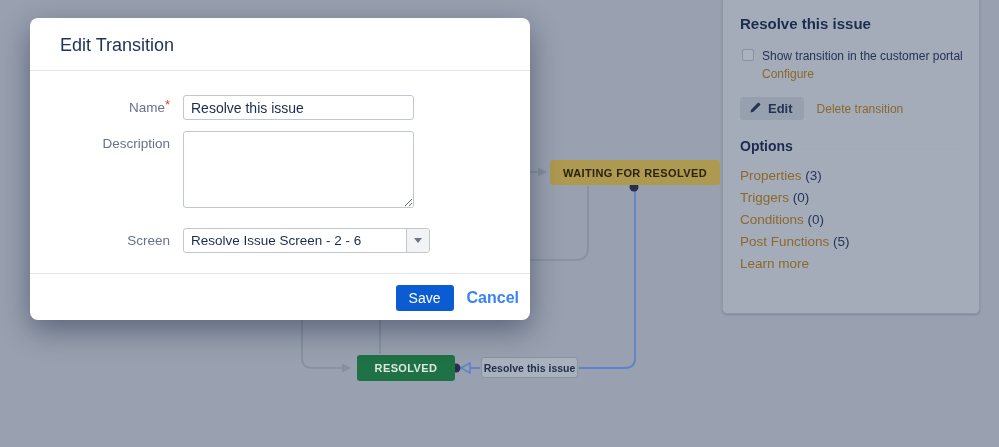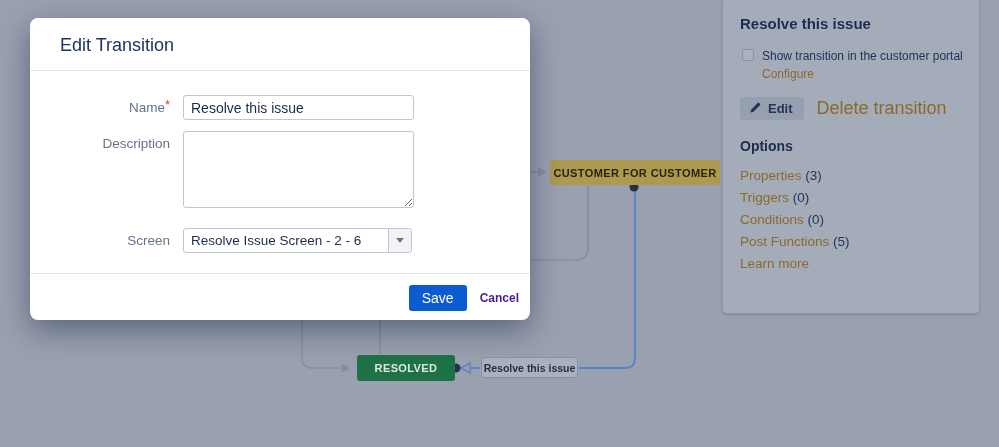--- a/index.html
+++ b/index.html
@@ -24,21 +24,21 @@
   .side-panel h2 { font-size:15px; font-weight:bold; color:#1d2b4e; margin-bottom:15px; }
   .cb-row { display:flex; align-items:flex-start; font-size:12px; line-height:18px;justify-content:flex-end; }
   .cb-box { width:12px; height:12px; margin:2px 8px 0 2px; flex:none; background:#aab2bf;
     border:1px solid #8a92a2; border-radius:2px; }
   .cb-text { width:204px; color:#243255; }
   a.panel-link { color:#8c682c; text-decoration:none; cursor:pointer; }
   .panel-btn-row { display:flex; align-items:center; margin:14px 0 18px 0; }
   .edit-btn { display:inline-flex; gap:6px; background:#97a0af; border-radius:3px;
     padding:4px 11px 4px 9px; font-size:13px; font-weight:bold; color:#243255; cursor:pointer; }
   .edit-btn svg { display:block; }
-  .delete-link { margin-left:13px; font-size:18px; }
+  .delete-link { margin-left:13px; font-size:12px; }
   .options-head { display:flex; align-items:center; gap:8px; margin-bottom:11px; }
   .options-head b { font-size:14px; color:#1d2b4e; }
   .options-head .rule { flex:1; height:1px; background:#a6aebc; }
   .opt-row { font-size:13.5px; line-height:22px; }
   .opt-row .count { color:#26345a; }
 
   
   .modal { position:absolute; z-index:10; left:30px; top:18px; width:500px; height:302px;
     background:#ffffff; border-radius:8px; box-shadow:0 10px 30px rgba(15,25,55,.45);
     display:flex; flex-direction:column; }
@@ -47,32 +47,32 @@
   .modal-body { padding:24px 0 0 0; flex:1; }
   .form-row { display:flex; margin-bottom:11px; }
   .form-row.screen-row { margin-top:16px; }
   .form-label { width:140px; flex:none; text-align:right; padding-top:5px; font-size:13.5px; color:#66718a; }
   .req { color:#e0432b; font-size:13px; vertical-align:top; line-height:10px; }
   .form-ctl { margin-left:13px; }
   .text-input { width:231px; height:25px; border:1px solid #c1c7d0; border-radius:3px; padding:0 7px;
     font-family:"Liberation Sans", sans-serif; font-size:14px; color:#1b2b4d; background:#fff; }
   .textarea { width:231px; height:77px; border:1px solid #c1c7d0; border-radius:3px; padding:4px 7px;
     font-family:"Liberation Sans", sans-serif; font-size:14px; color:#1b2b4d; resize:both; }
-  .select { width:229px; height:25px; border:1px solid #c1c7d0; border-radius:3px; display:flex;
+  .select { width:247px; height:25px; border:1px solid #c1c7d0; border-radius:3px; display:flex;
     align-items:center; background:#fff; cursor:pointer; }
   .select .sel-text { flex:1; padding:0 7px; font-size:13.5px; color:#1b2b4d; white-space:nowrap; overflow:hidden; }
   .select .sel-btn { width:23px; height:100%; flex:none; border-left:1px solid #c1c7d0; background:#f2f3f4;
     border-radius:0 3px 3px 0; display:flex; align-items:center; justify-content:center; }
   .caret { width:0; height:0; border-left:4px solid transparent; border-right:4px solid transparent;
     border-top:5px solid #6b778c; }
   .modal-footer { border-top:1px solid #e2e4e8; padding:11px 11px 0 0; height:47px;
     display:flex; justify-content:flex-end; align-items:flex-start; gap:13px; }
   .save-btn { background:#0b5bd3; color:#ffffff; font-weight:normal; font-size:14px; border:none;
     border-radius:3px; padding:5px 13px; height:26px; cursor:pointer; font-family:"Liberation Sans", sans-serif; }
-  .cancel-link { color:#4c1d95; font-size:12px; font-weight:600; text-decoration:none;
+  .cancel-link { color:#3b82f6; font-size:16px; font-weight:600; text-decoration:none;
     line-height:26px; cursor:pointer; }
 </style>
 </head>
 <body>
 
 <svg id="diagram-svg" width="999" height="447">
 
   <path d="M588 186 L588 248 Q588 260 576 260 L528 260" fill="none" stroke="#868ea0" stroke-width="1.6"></path>
 
   <path d="M528 172 L538 172" fill="none" stroke="#868ea0" stroke-width="1.6"></path>
@@ -84,21 +84,21 @@
   <path d="M380 320 L380 354" fill="none" stroke="#868ea0" stroke-width="1.6"></path>
 
   <path d="M635 191 L635 358 Q635 368 625 368 L579 368" fill="none" stroke="#5c82c8" stroke-width="1.8"></path>
   <path d="M480 368 L470 368" fill="none" stroke="#5c82c8" stroke-width="1.8"></path>
   <polygon points="470,363 461,368 470,373" fill="none" stroke="#5c82c8" stroke-width="1.5"></polygon>
 
   <circle cx="634" cy="187" r="4.5" fill="#272f49"></circle>
   <circle cx="456" cy="368" r="4.5" fill="#272f49"></circle>
 </svg>
 
-<div class="status-lozenge status-waiting">CUSTOMER FOR CUSTOMER</div>
+<div class="status-lozenge status-waiting">WAITING FOR RESOLVED</div>
 <div class="status-lozenge status-resolved">RESOLVED</div>
 <div class="transition-label">Resolve this issue</div>
 
 <div class="side-panel">
   <h2>Resolve this issue</h2>
 
   <div class="cb-row">
     <span class="cb-box"></span>
     <span class="cb-text"><span>Show transition in the customer portal</span>
       <a class="panel-link">Configure</a>

